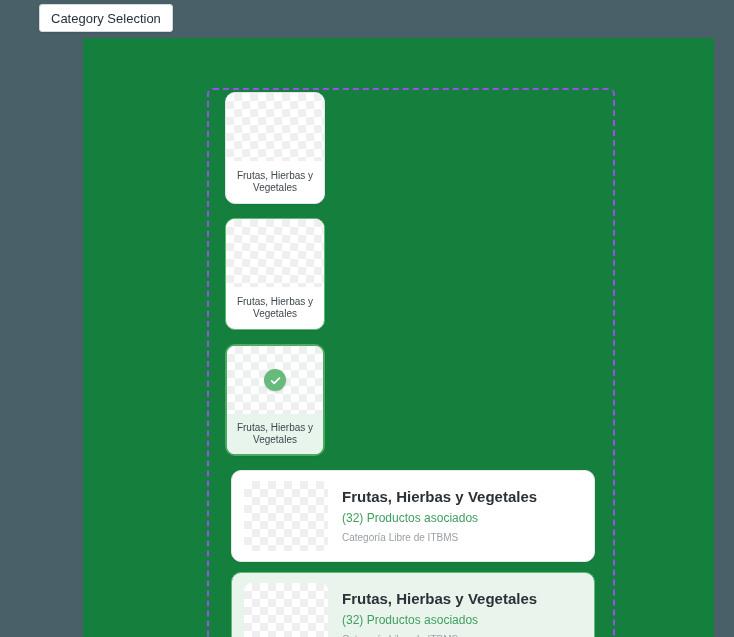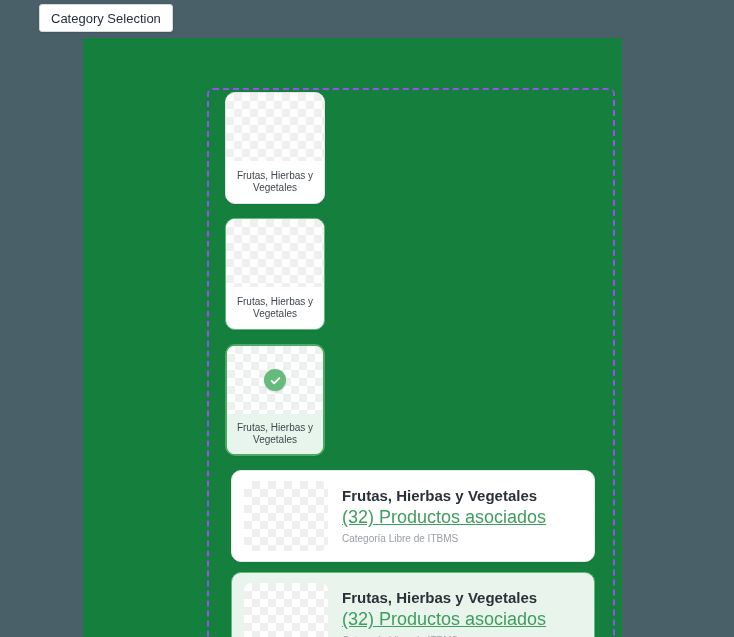--- a/index.html
+++ b/index.html
@@ -9,21 +9,21 @@
   body {
     width: 734px;
     height: 637px;
     overflow: hidden;
     background: #4a6069;
     font-family: "Liberation Sans", sans-serif;
     -webkit-font-smoothing: antialiased;
   }
   .screen {
     position: relative;
-    width: 622px;
+    width: 714px;
     height: 637px;
     background: #4a6069;
     overflow: hidden;
   }
 
   
   .tooltip-chip {
     position: absolute;
     left: 39px;
     top: 4px;
@@ -186,23 +186,22 @@
   .row-title {
     font-size: 15px;
     font-weight: bold;
     color: #2b3137;
     line-height: 19px;
     white-space: nowrap;
   }
   .row-link {
     display: inline-block;
     margin-top: 4px;
-    font-size: 18px;
+    font-size: 12px;
     color: #3f9d5f;
-    text-decoration: underline;
     line-height: 16px;
     white-space: nowrap;
     cursor: pointer;
   }
   .row-sub {
     margin-top: 5px;
     font-size: 10px;
     color: #9aa0a6;
     line-height: 14px;
     white-space: nowrap;

